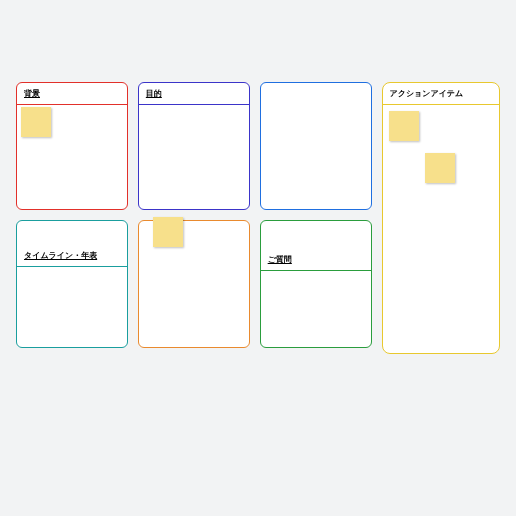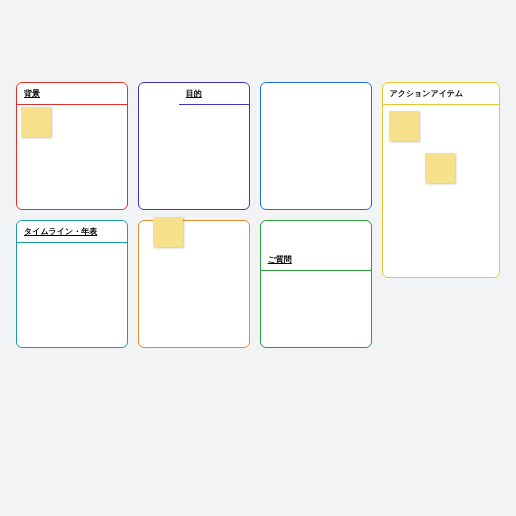--- a/index.html
+++ b/index.html
@@ -42,25 +42,25 @@
     border-bottom: 1.5px solid;
     padding: 5px 7px;
     font-size: 8px;
     font-weight: bold;
     color: #000;
   }
   .panel-body {
     flex: 1;
     position: relative;
   }
-  .tall { height: 196px; }
+  .tall { height: 272px; border-radius: 8px; }
   .c-red    { border-color: #e2302a; } .c-red    .panel-header { border-color: #e2302a; }
-  .c-purple { border-color: #3b34c9; padding-left: 40px; } .c-purple .panel-header { border-color: #3b34c9; }
+  .c-purple { border-color: #3b34c9; } .c-purple .panel-header { border-color: #3b34c9; }
   .c-blue   { border-color: #1f6fe0; } .c-blue   .panel-header { border-color: #1f6fe0; }
-  .c-teal   { border-color: #1a9e9e; } .c-teal   .panel-header { border-color: #1a9e9e; }
+  .c-teal   { border-color: #1a9e9e; } .c-teal   .panel-header { border-color: #1a9e9e; margin-top: 24px; }
   .c-orange { border-color: #e98a2e; } .c-orange .panel-header { border-color: #e98a2e; }
   .c-green  { border-color: #2a9d3d; } .c-green  .panel-header { border-color: #2a9d3d; margin-top: 28px; }
   .c-yellow { border-color: #e8c82e; } .c-yellow .panel-header { border-color: #e8c82e; }
   .sticky {
     position: absolute;
     width: 30px;
     height: 30px;
     background: #f7e08b;
     box-shadow: 1px 1px 2px rgba(0,0,0,0.25);
   }

